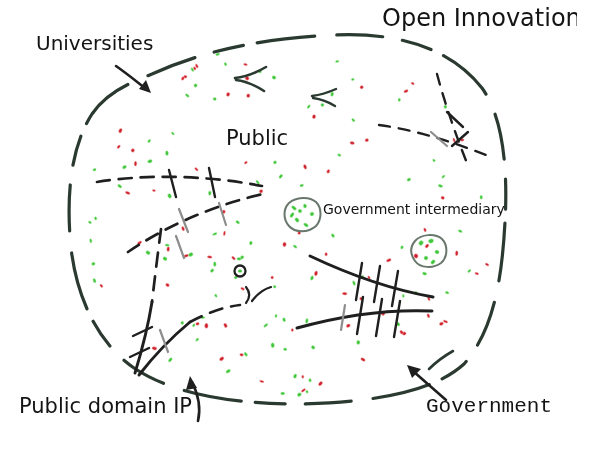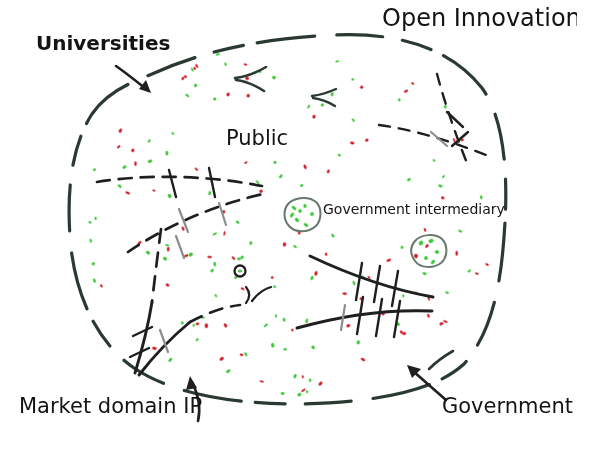--- a/index.html
+++ b/index.html
@@ -6,25 +6,25 @@
     --ink:#1f1f1f; --border:#2a3a30; --gray:#8d8d8d; --pool:#69776c; --text:#141414; --bg:#ffffff;
   }
   html,body{margin:0;padding:0;background:var(--bg);}
   .stage{
     position:relative; width:577px; height:450px; overflow:hidden; background:var(--bg);
     font-family:"DejaVu Sans", sans-serif;
   }
   .stage svg{position:absolute;left:0;top:0;}
   .lbl{position:absolute; color:var(--text); white-space:nowrap; line-height:1.1;}
   .lbl-title{left:382px; top:5px;  font-size:24px;}
-  .lbl-universities{left:36px;  top:32px;  font-size:20px;font-weight:bold;}
+  .lbl-universities{left:36px;  top:32px;  font-size:20px;}
   .lbl-market{left:226px; top:127px; font-size:21px;}
   .lbl-intermediary{left:323px; top:202px; font-size:14px;}
   .lbl-pdip{left:19px;  top:395px; font-size:21px;}
-  .lbl-government{left:442px; top:395px; font-size:21px;}
+  .lbl-government{left:426px; top:395px; font-size:21px;font-family:Liberation Mono, monospace;}
   .ink{stroke:var(--ink); fill:none; stroke-linecap:round; stroke-linejoin:round;}
   .bord{stroke:var(--border); fill:none; stroke-linecap:round; stroke-linejoin:round;}
   .gray{stroke:var(--gray); fill:none; stroke-linecap:round;}
   .fillink{fill:var(--ink); stroke:none;}
   .pool{stroke:var(--pool); fill:#ffffff; stroke-linejoin:round;}
 </style>
 </head>
 <body>
 
 <div class="stage">
@@ -291,15 +291,15 @@
     <g>
       <path class="ink" stroke-width="2.6" d="M 446,400 C 435,390 423,380 413,371"></path>
       <path class="fillink" d="M 407,365 L 412,378 L 421,369 Z"></path>
     </g>
   </svg>
 
   <div class="lbl lbl-title">Open Innovation</div>
   <div class="lbl lbl-universities">Universities</div>
   <div class="lbl lbl-market">Public</div>
   <div class="lbl lbl-intermediary">Government intermediary</div>
-  <div class="lbl lbl-pdip">Market domain IP</div>
+  <div class="lbl lbl-pdip">Public domain IP</div>
   <div class="lbl lbl-government">Government</div>
 </div>
 
 </body></html>

